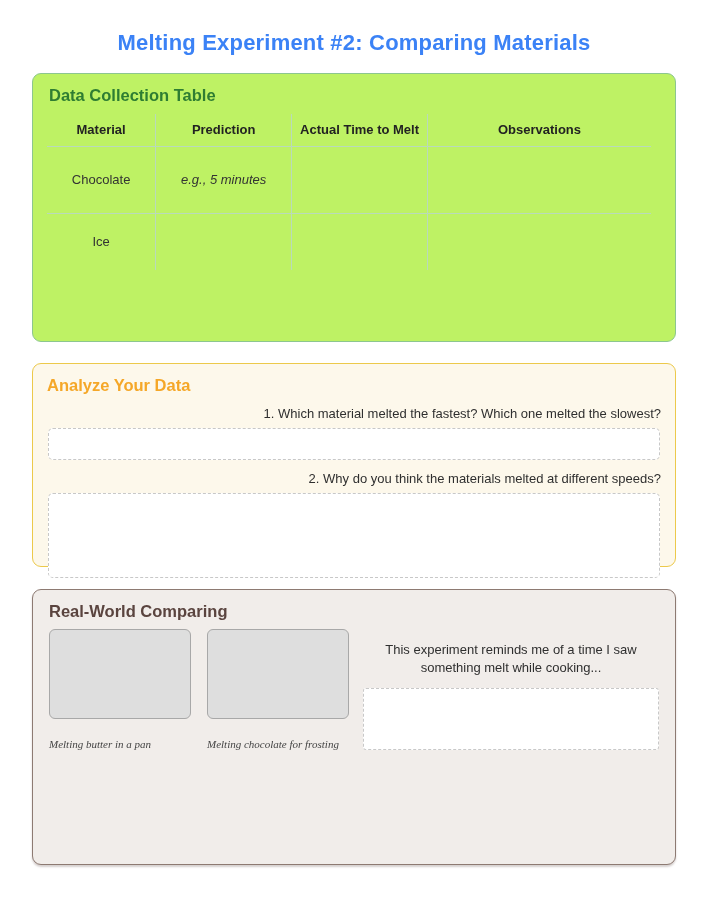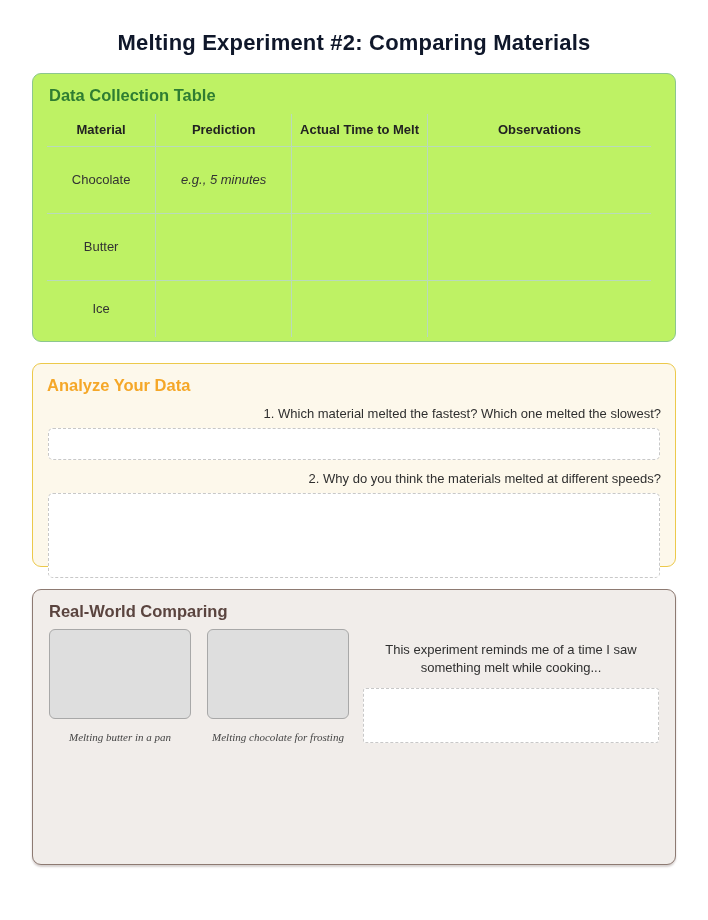--- a/index.html
+++ b/index.html
@@ -3,21 +3,21 @@
 <meta charset="utf-8">
 <style>
   * { box-sizing: border-box; }
   html, body { margin: 0; padding: 0; background: #ffffff; }
   .page {
     width: 708px; height: 920px; background: #ffffff;
     font-family: "Liberation Sans", sans-serif; overflow: hidden;
   }
   .page-title {
     margin: 0; padding-top: 30px; text-align: center;
-    font-size: 22px; font-weight: bold; color: #0f172a; letter-spacing: 0.2px;
+    font-size: 22px; font-weight: bold; color: #3b82f6; letter-spacing: 0.2px;
   }
   .section {
     margin: 0 32px; border-radius: 9px;
   }
   .section-green {
     margin-top: 17px; height: 269px;
     background: #bef264; border: 1.5px solid #8cc68f;
     padding: 12px 14px 6px;
   }
   .section-yellow {
@@ -65,21 +65,21 @@
 
   
   .rw-content { display: flex; margin-top: 8px; }
   .rw-images { display: flex; gap: 16px; }
   .rw-figure { margin: 0; width: 142px; }
   .img-placeholder {
     width: 142px; height: 90px; background: #dedede;
     border: 1px solid #a8a8a8; border-radius: 6px;
   }
   .img-caption {
-    margin-top: 12px; text-align: center;
+    margin-top: 19px; 
     font-family: "Liberation Serif", serif; font-style: italic;
     font-size: 11px; color: #444444;
   }
   .rw-right { flex: 1; margin-left: 14px; display: flex; flex-direction: column; }
   .rw-prompt {
     margin: 12px 0 12px; text-align: center;
     font-size: 13px; line-height: 1.35; color: #2f2f2f;
   }
   .rw-answer {
     flex: 1; background: #ffffff;
@@ -110,26 +110,20 @@
           <th>Observations</th>
         </tr>
       </thead>
       <tbody>
         <tr class="row-tall">
           <td>Chocolate</td>
           <td class="hint-text">e.g., 5 minutes</td>
           <td></td>
           <td></td>
         </tr>
-        <tr class="row-tall">
-          <td>Butter</td>
-          <td></td>
-          <td></td>
-          <td></td>
-        </tr>
         <tr class="row-short">
           <td>Ice</td>
           <td></td>
           <td></td>
           <td></td>
         </tr>
       </tbody>
     </table>
   </div>
 

